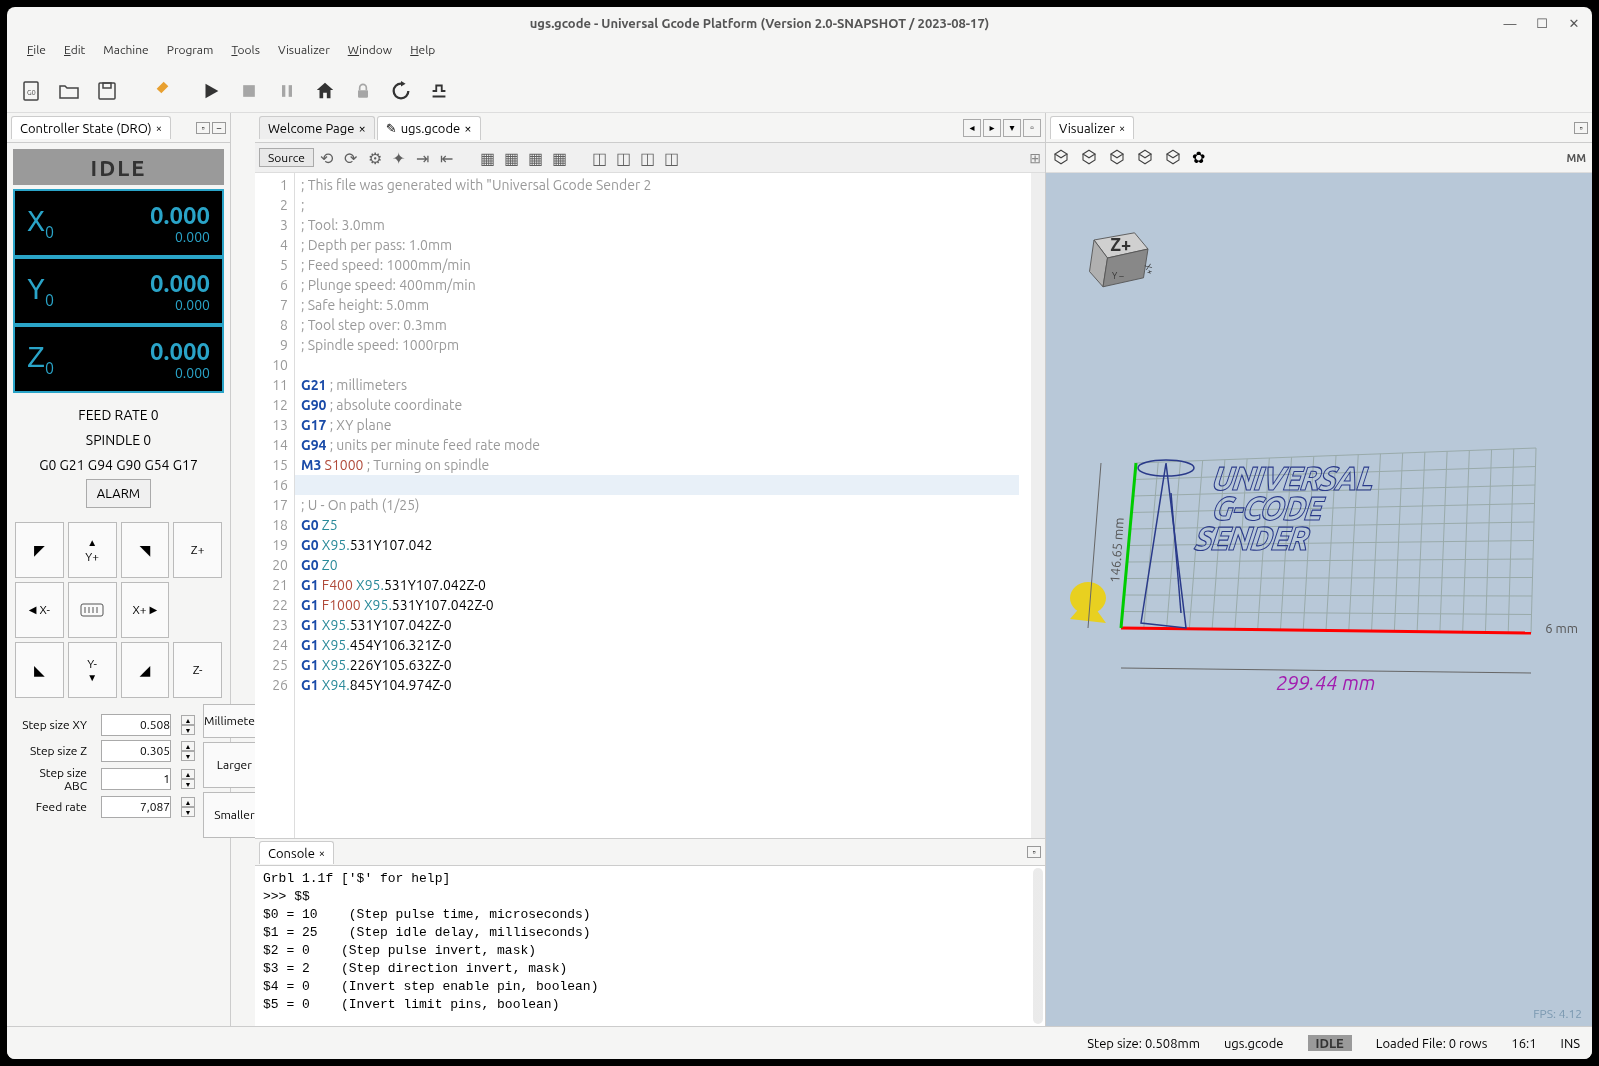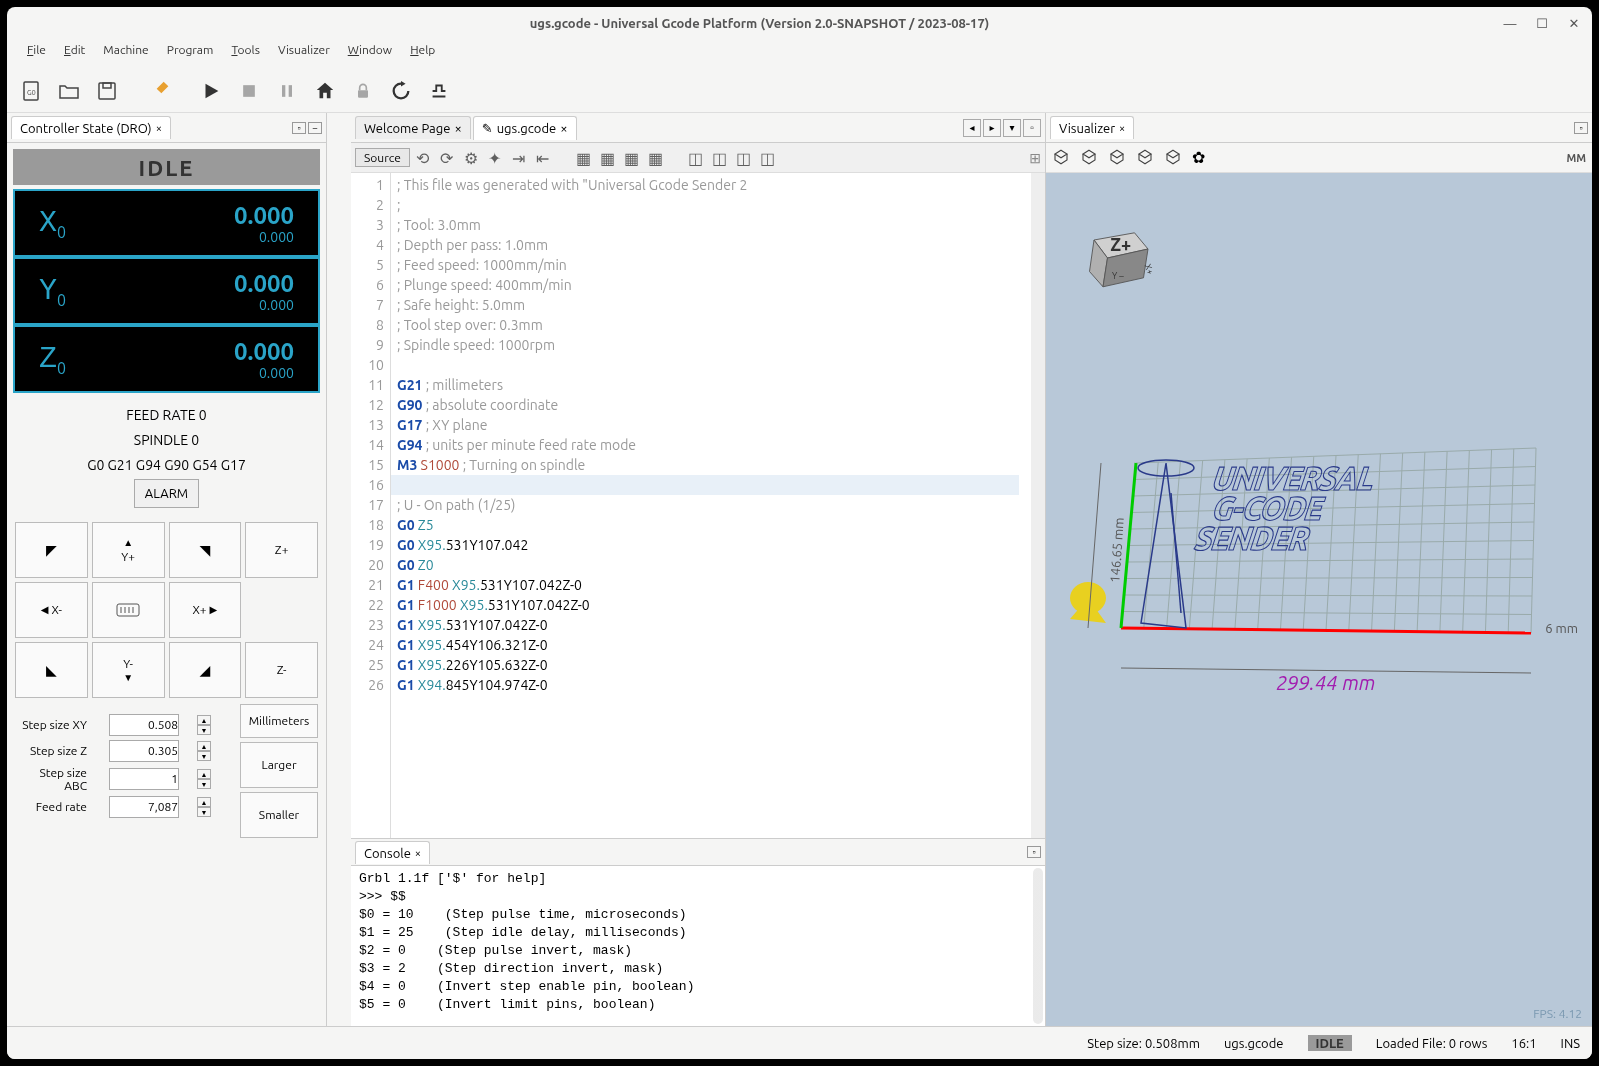--- a/index.html
+++ b/index.html
@@ -11,45 +11,45 @@
 .win-btn { width: 16px; height: 16px; display: flex; align-items: center; justify-content: center; cursor: pointer; color: #555; }
 .menubar { height: 30px; display: flex; padding: 0 12px; gap: 2px; font-size: 12px; color: #333; }
 .menubar span { padding: 4px 8px; cursor: pointer; }
 .menubar span u { text-decoration: underline; }
 .toolbar { height: 44px; display: flex; align-items: center; padding: 0 8px; gap: 6px; border-bottom: 1px solid #ddd; }
 .tool-btn { width: 32px; height: 32px; display: flex; align-items: center; justify-content: center; cursor: pointer; color: #444; }
 .tool-sep { width: 8px; }
 .main-area { flex: 1; display: flex; overflow: hidden; }
 
 
-.left-panel { width: 320px; display: flex; flex-direction: column; border-right: 1px solid #ccc; }
+.left-panel { width: 224px; display: flex; flex-direction: column; border-right: 1px solid #ccc; }
 .panel-tabs { height: 30px; display: flex; align-items: center; border-bottom: 1px solid #ccc; padding: 0 4px; }
 .panel-tab { padding: 4px 8px; font-size: 13px; background: #fff; border: 1px solid #ccc; border-bottom: none; border-radius: 3px 3px 0 0; margin-right: 2px; display: flex; align-items: center; gap: 4px; }
 .panel-tab .close-x { font-size: 11px; cursor: pointer; }
 .panel-dock-btns { margin-left: auto; display: flex; gap: 2px; }
 .panel-dock-btn { width: 14px; height: 12px; border: 1px solid #999; font-size: 9px; display: flex; align-items: center; justify-content: center; }
 
 .dro-body { padding: 6px; display: flex; flex-direction: column; gap: 4px; }
 .idle-banner { background: #9a9a9a; color: #333; height: 36px; display: flex; align-items: center; justify-content: center; font-size: 22px; font-weight: bold; letter-spacing: 2px; }
-.axis-box { background: #000; border: 2px solid #2aa4c8; height: 68px; display: flex; align-items: center; padding: 0 24px; }
+.axis-box { background: #000; border: 2px solid #2aa4c8; height: 68px; display: flex; align-items: center; padding: 0 12px; }
 .axis-label { color: #2aa4c8; font-size: 30px; font-family: "Courier New", monospace; }
 .axis-label sub { font-size: 16px; }
 .axis-values { margin-left: auto; text-align: right; font-family: "Courier New", monospace; }
 .axis-v1 { color: #2aa4c8; font-size: 24px; font-weight: bold; }
 .axis-v2 { color: #2aa4c8; font-size: 14px; }
 .dro-info { text-align: center; font-size: 14px; margin-top: 6px; line-height: 1.8; }
 .alarm-btn { border: 1px solid #aaa; padding: 2px 10px; background: #f0f0f0; font-size: 13px; display: inline-block; cursor: pointer; }
 
 .left-lower-tabs { height: 30px; display: flex; align-items: center; border-top: 1px solid #ccc; border-bottom: 1px solid #ccc; padding: 0 4px; gap: 4px; font-size: 13px; }
 .ll-tab { padding: 3px 8px; cursor: pointer; }
 .ll-tab.active { background: #fff; border: 1px solid #ccc; border-bottom: none; border-radius: 3px 3px 0 0; }
 .jog-body { flex: 1; padding: 8px; display: flex; flex-direction: column; }
 .jog-grid { display: grid; grid-template-columns: repeat(4, 1fr); gap: 4px; }
 .jog-btn { height: 56px; border: 1px solid #bbb; background: #fafafa; display: flex; flex-direction: column; align-items: center; justify-content: center; font-size: 12px; cursor: pointer; gap: 2px; }
-.jog-params { margin-top: 10px; display: grid; grid-template-columns: 74px 70px 18px 80px; gap: 4px 22px; align-items: center; font-size: 12px; }
+.jog-params { margin-top: 10px; display: grid; grid-template-columns: 74px 70px 18px 80px; gap: 4px 14px; align-items: center; font-size: 12px; }
 .jog-param-label { text-align: right; }
 .jog-input { width: 70px; height: 22px; border: 1px solid #aaa; text-align: right; font-size: 12px; }
 .spin-btns { display: flex; flex-direction: column; }
 .spin-btn { width: 14px; height: 10px; border: 1px solid #aaa; font-size: 7px; text-align: center; line-height: 8px; cursor: pointer; }
 .jog-side-btn { height: 46px; border: 1px solid #bbb; background: #fafafa; display: flex; align-items: center; justify-content: center; font-size: 12px; cursor: pointer; }
 
 
 .center-panel { flex: 1; display: flex; flex-direction: column; border-right: 1px solid #ccc; margin-left: 24px; }
 .editor-tabs { height: 30px; display: flex; align-items: center; padding: 0 4px; border-bottom: 1px solid #ccc; }
 .ed-tab { padding: 4px 8px; font-size: 13px; background: #eee; border: 1px solid #ccc; border-bottom: none; border-radius: 3px 3px 0 0; margin-right: 2px; display: flex; align-items: center; gap: 4px; }

